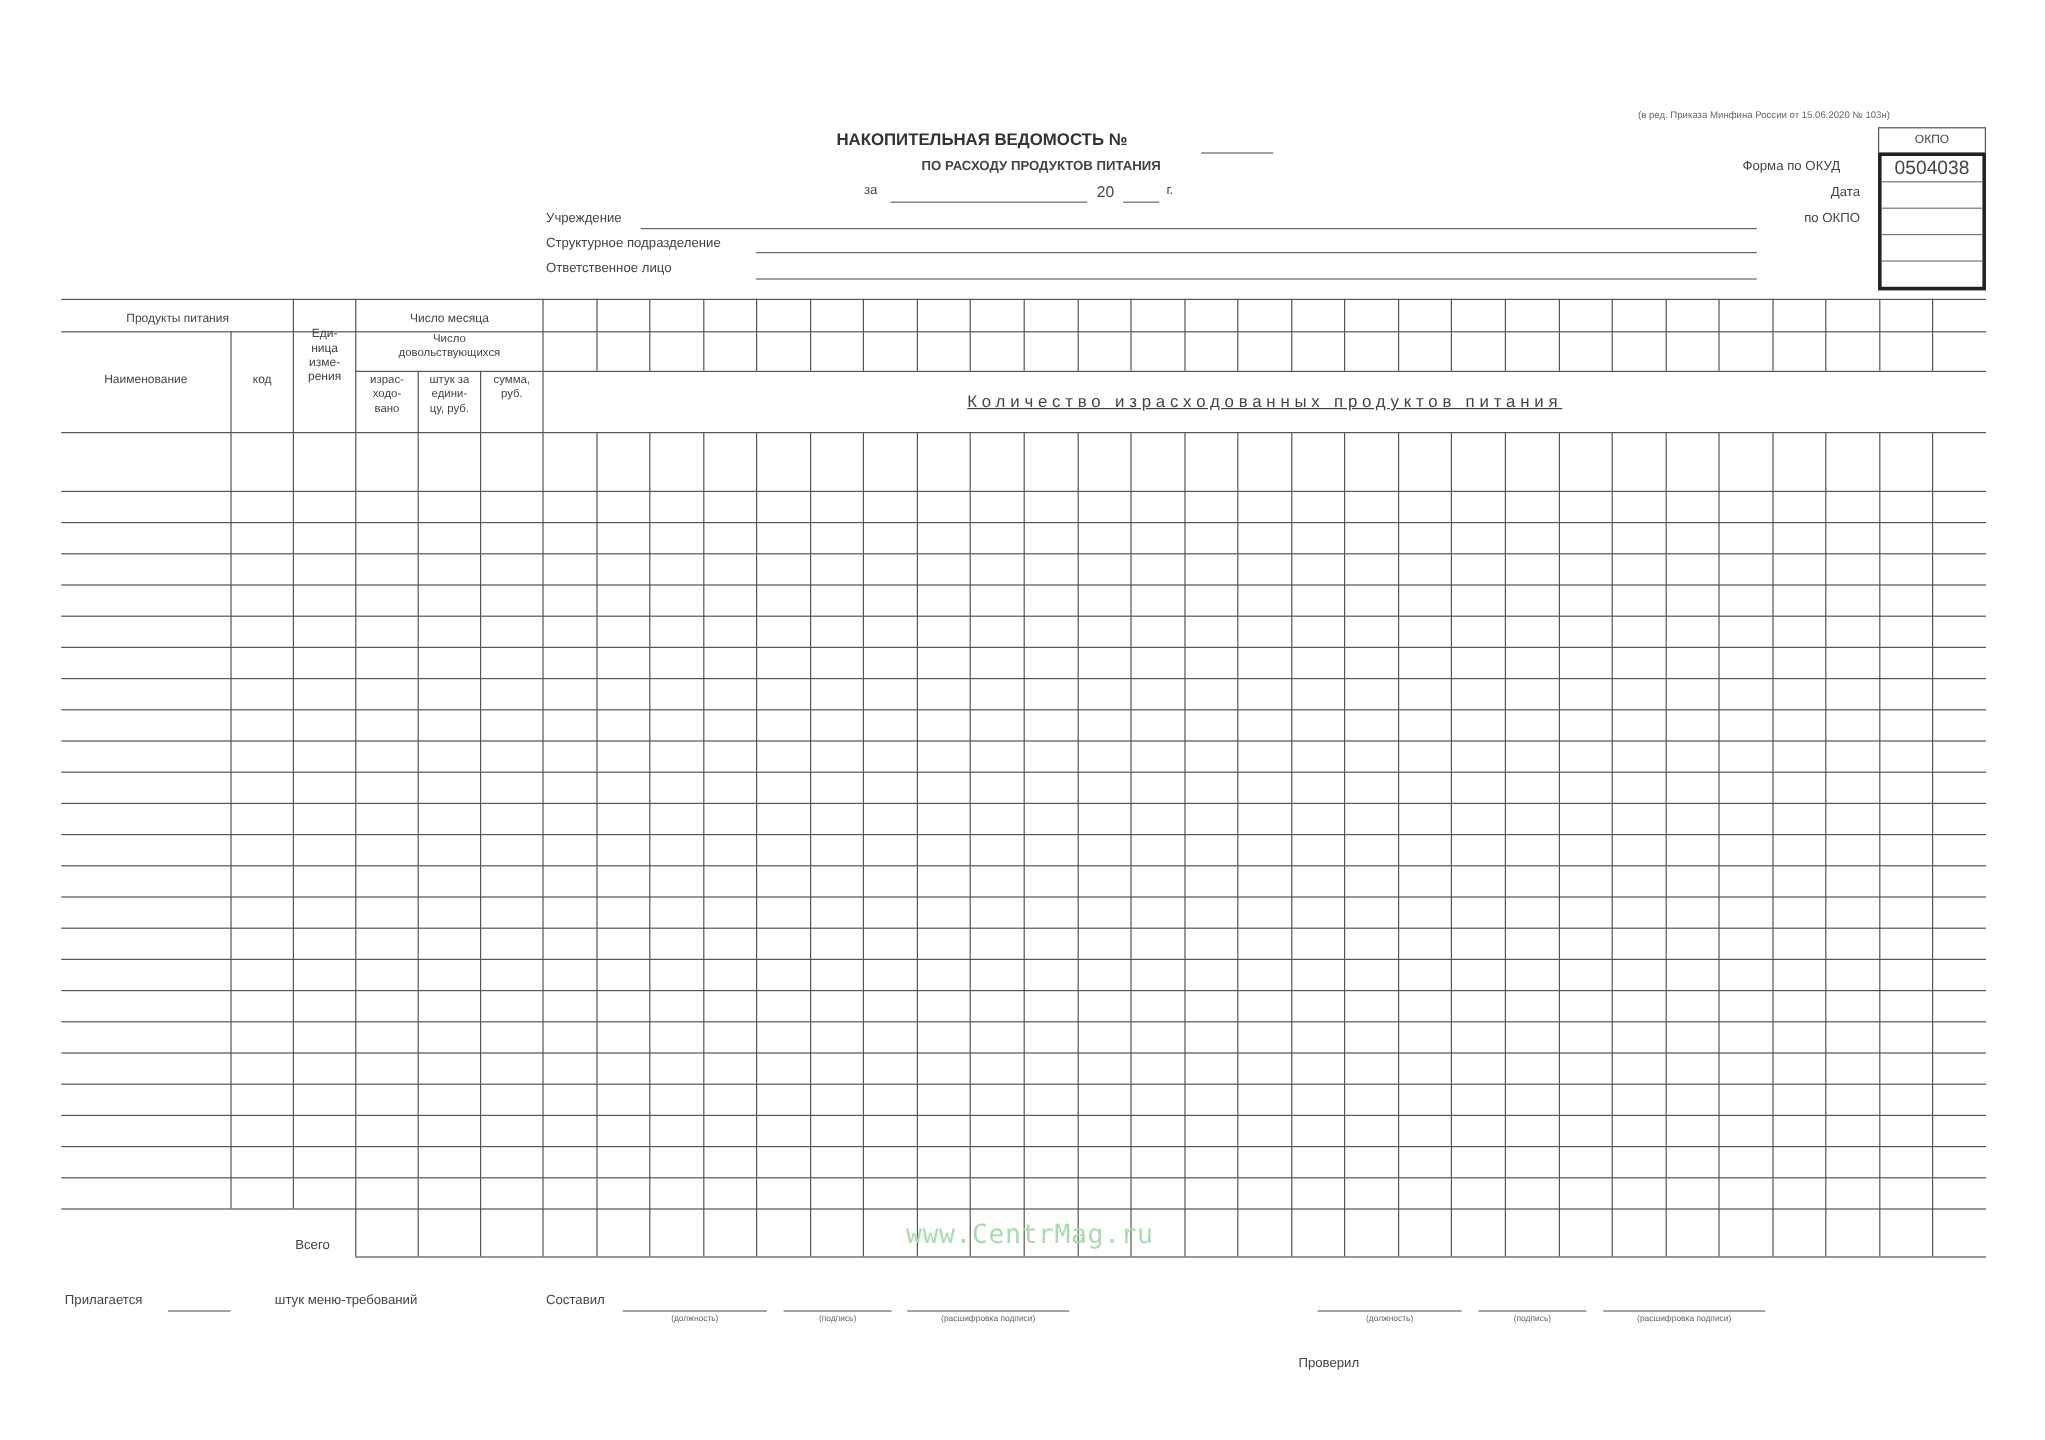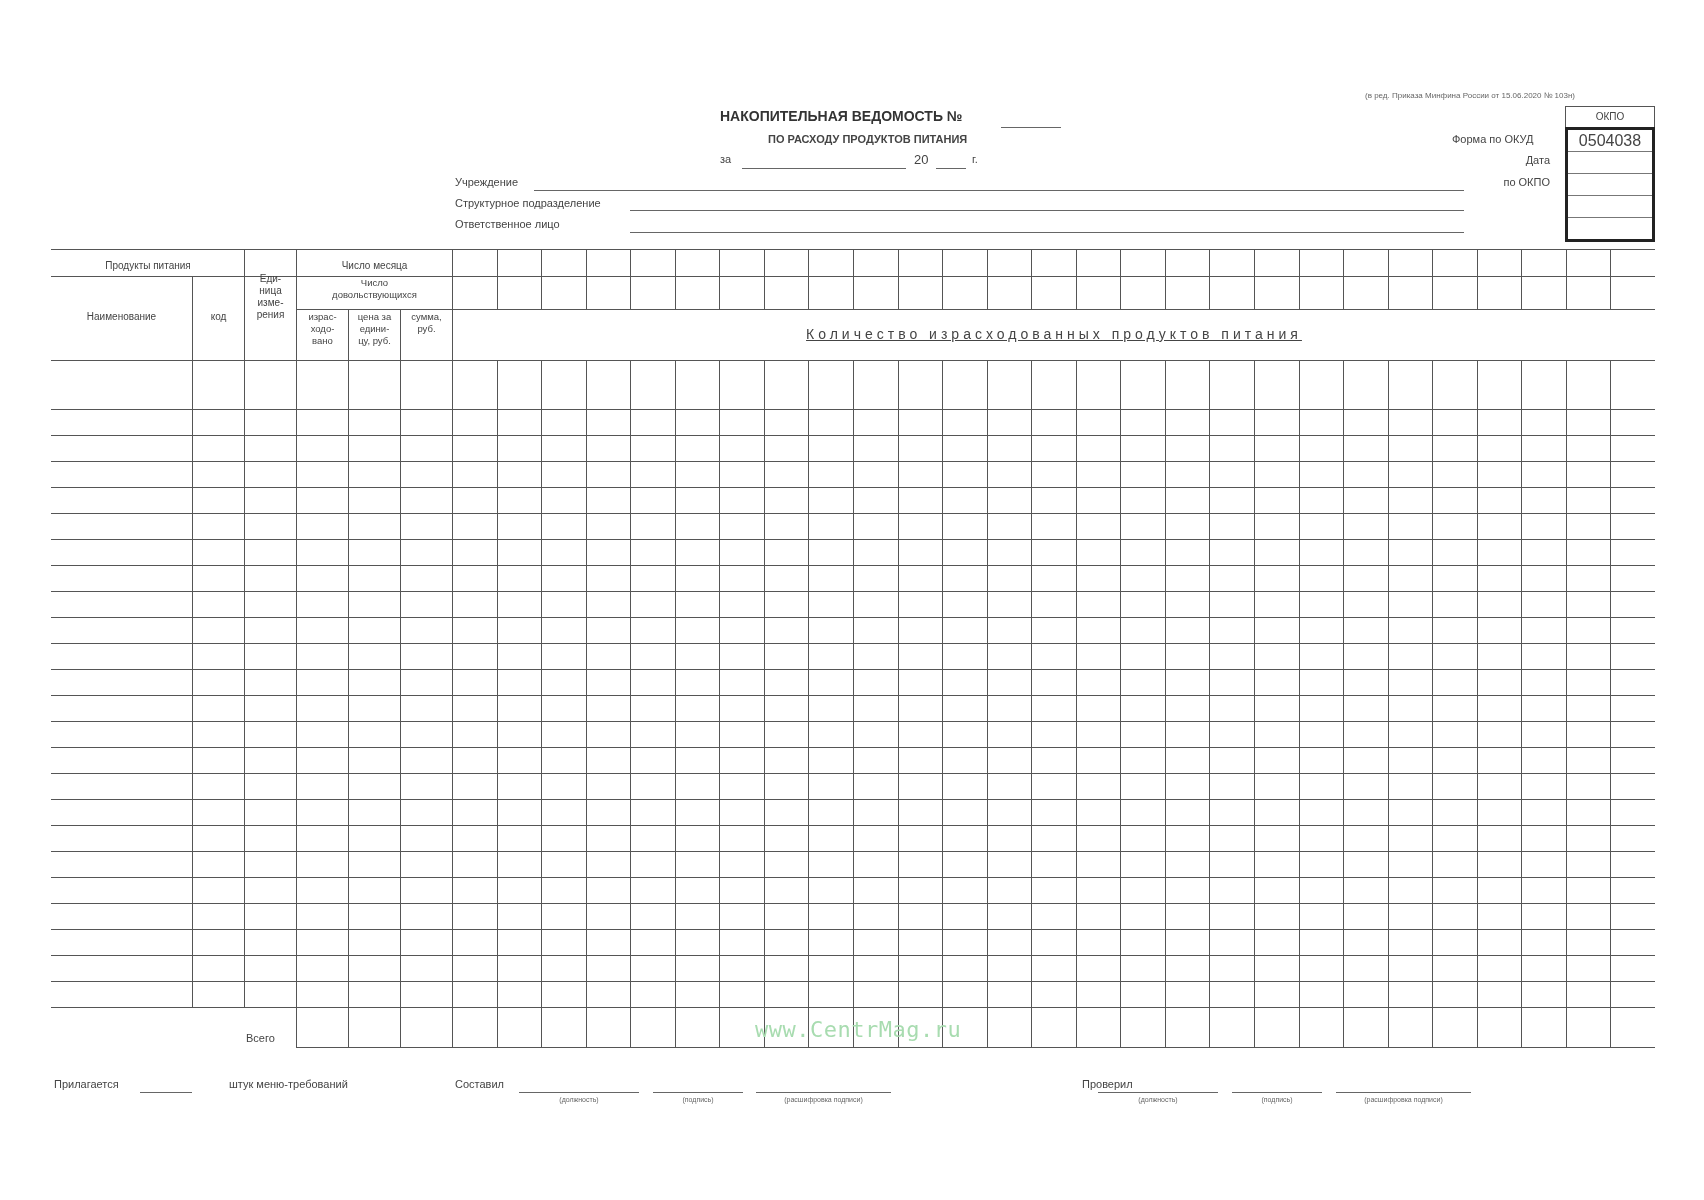--- a/index.html
+++ b/index.html
@@ -19,21 +19,21 @@
   .codes .cell{height:21px;border-top:1.5px solid #777;text-align:center;font-size:16px;line-height:21px;color:#444;}
   .codes .cell:first-child{border-top:none;}
   .watermark{position:absolute;left:755px;top:1017px;font-family:"DejaVu Sans Mono",monospace;font-size:22px;color:#a8dcb0;letter-spacing:0.5px;}
   .spaced{letter-spacing:4px;}
 </style>
 </head>
 <body>
 
 <div class="t small" style="left:1365px;top:91px;font-size:8px;">(в ред. Приказа Минфина России от 15.06.2020 № 103н)</div>
 
-<div class="t title" style="left:720px;top:108px;">НАКОПИТЕЛЬНАЯ ВЕДОМОСТЬ №</div>
+<div class="t title" style="left:697px;top:108px;">НАКОПИТЕЛЬНАЯ ВЕДОМОСТЬ №</div>
 <div class="line" style="left:1001px;top:127px;width:60px;"></div>
 <div class="t sub" style="left:768px;top:133px;">ПО РАСХОДУ ПРОДУКТОВ ПИТАНИЯ</div>
 <div class="t" style="left:720px;top:153px;">за</div>
 <div class="line" style="left:742px;top:168px;width:164px;"></div>
 <div class="t" style="left:914px;top:152px;font-size:13px;">20</div>
 <div class="line" style="left:936px;top:168px;width:30px;"></div>
 <div class="t" style="left:972px;top:153px;">г.</div>
 
 <div class="t" style="left:455px;top:176px;">Учреждение</div>
 <div class="line" style="left:534px;top:190px;width:930px;"></div>
@@ -178,21 +178,21 @@
 <div class="hdr" style="left:245px;top:273px;width:51px;white-space:pre;">Еди-
 ница
 изме-
 рения</div>
 <div class="hdr" style="left:297px;top:260px;width:155px;">Число месяца</div>
 <div class="hdr" style="left:297px;top:277px;width:155px;white-space:pre;font-size:9.5px;">Число
 довольствующихся</div>
 <div class="hdr" style="left:297px;top:311px;width:51px;white-space:pre;font-size:9.5px;">израс-
 ходо-
 вано</div>
-<div class="hdr" style="left:349px;top:311px;width:51px;white-space:pre;font-size:9.5px;">цена за
+<div class="hdr" style="left:349px;top:311px;width:51px;white-space:pre;font-size:9.5px;">штук за
 едини-
 цу, руб.</div>
 <div class="hdr" style="left:401px;top:311px;width:51px;white-space:pre;font-size:9.5px;">сумма,
 руб.</div>
 <div class="hdr spaced" style="left:453px;top:328px;width:1202px;font-size:14px;text-decoration:underline;">Количество израсходованных продуктов питания</div>
 <div class="t" style="left:246px;top:1032px;">Всего</div>
 
 <div class="watermark">www.CentrMag.ru</div>
 
 <div class="t" style="left:54px;top:1078px;">Прилагается</div>
@@ -200,19 +200,19 @@
 <div class="t" style="left:198px;top:1078px;padding-left:31px;">штук меню-требований</div>
 
 <div class="t" style="left:455px;top:1078px;">Составил</div>
 <div class="line" style="left:519px;top:1092px;width:120px;"></div>
 <div class="t small" style="left:519px;top:1096px;width:120px;text-align:center;">(должность)</div>
 <div class="line" style="left:653px;top:1092px;width:90px;"></div>
 <div class="t small" style="left:653px;top:1096px;width:90px;text-align:center;">(подпись)</div>
 <div class="line" style="left:756px;top:1092px;width:135px;"></div>
 <div class="t small" style="left:756px;top:1096px;width:135px;text-align:center;">(расшифровка подписи)</div>
 
-<div class="t" style="left:1034px;top:1078px;padding-left:48px;">Проверил</div>
+<div class="t" style="left:1034px;top:1130px;padding-left:48px;">Проверил</div>
 <div class="line" style="left:1098px;top:1092px;width:120px;"></div>
 <div class="t small" style="left:1098px;top:1096px;width:120px;text-align:center;">(должность)</div>
 <div class="line" style="left:1232px;top:1092px;width:90px;"></div>
 <div class="t small" style="left:1232px;top:1096px;width:90px;text-align:center;">(подпись)</div>
 <div class="line" style="left:1336px;top:1092px;width:135px;"></div>
 <div class="t small" style="left:1336px;top:1096px;width:135px;text-align:center;">(расшифровка подписи)</div>
 
 </body></html>

